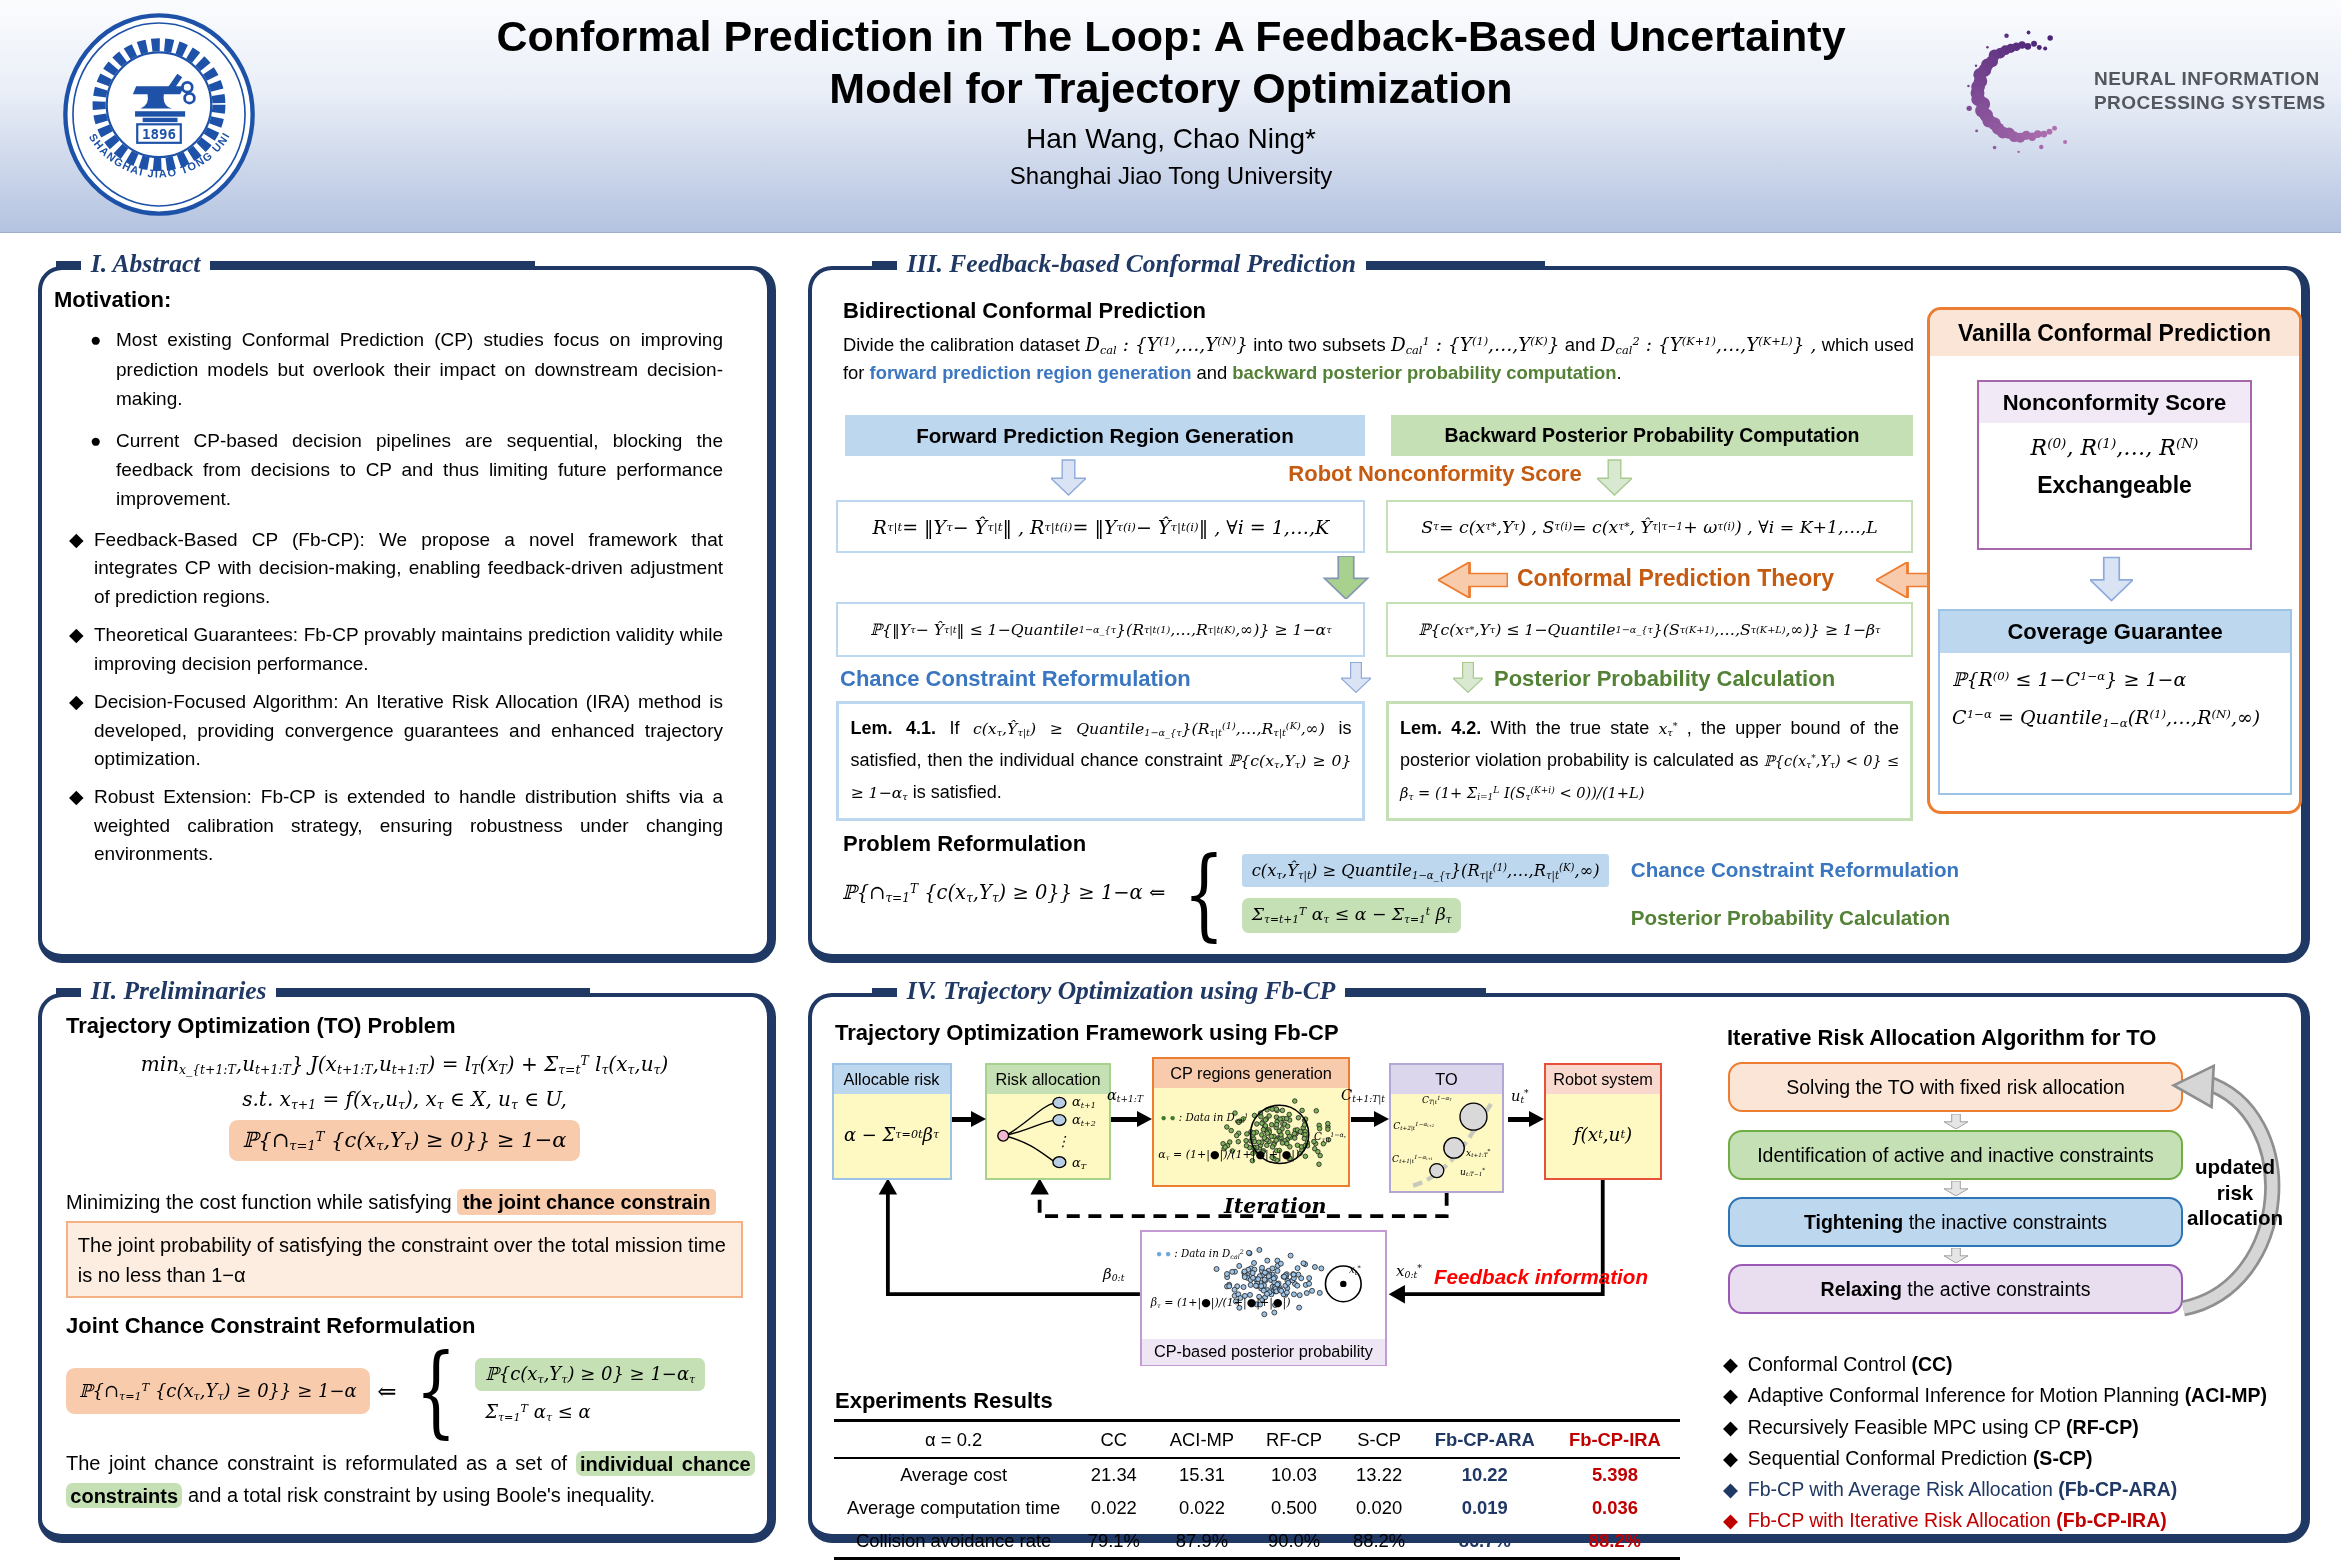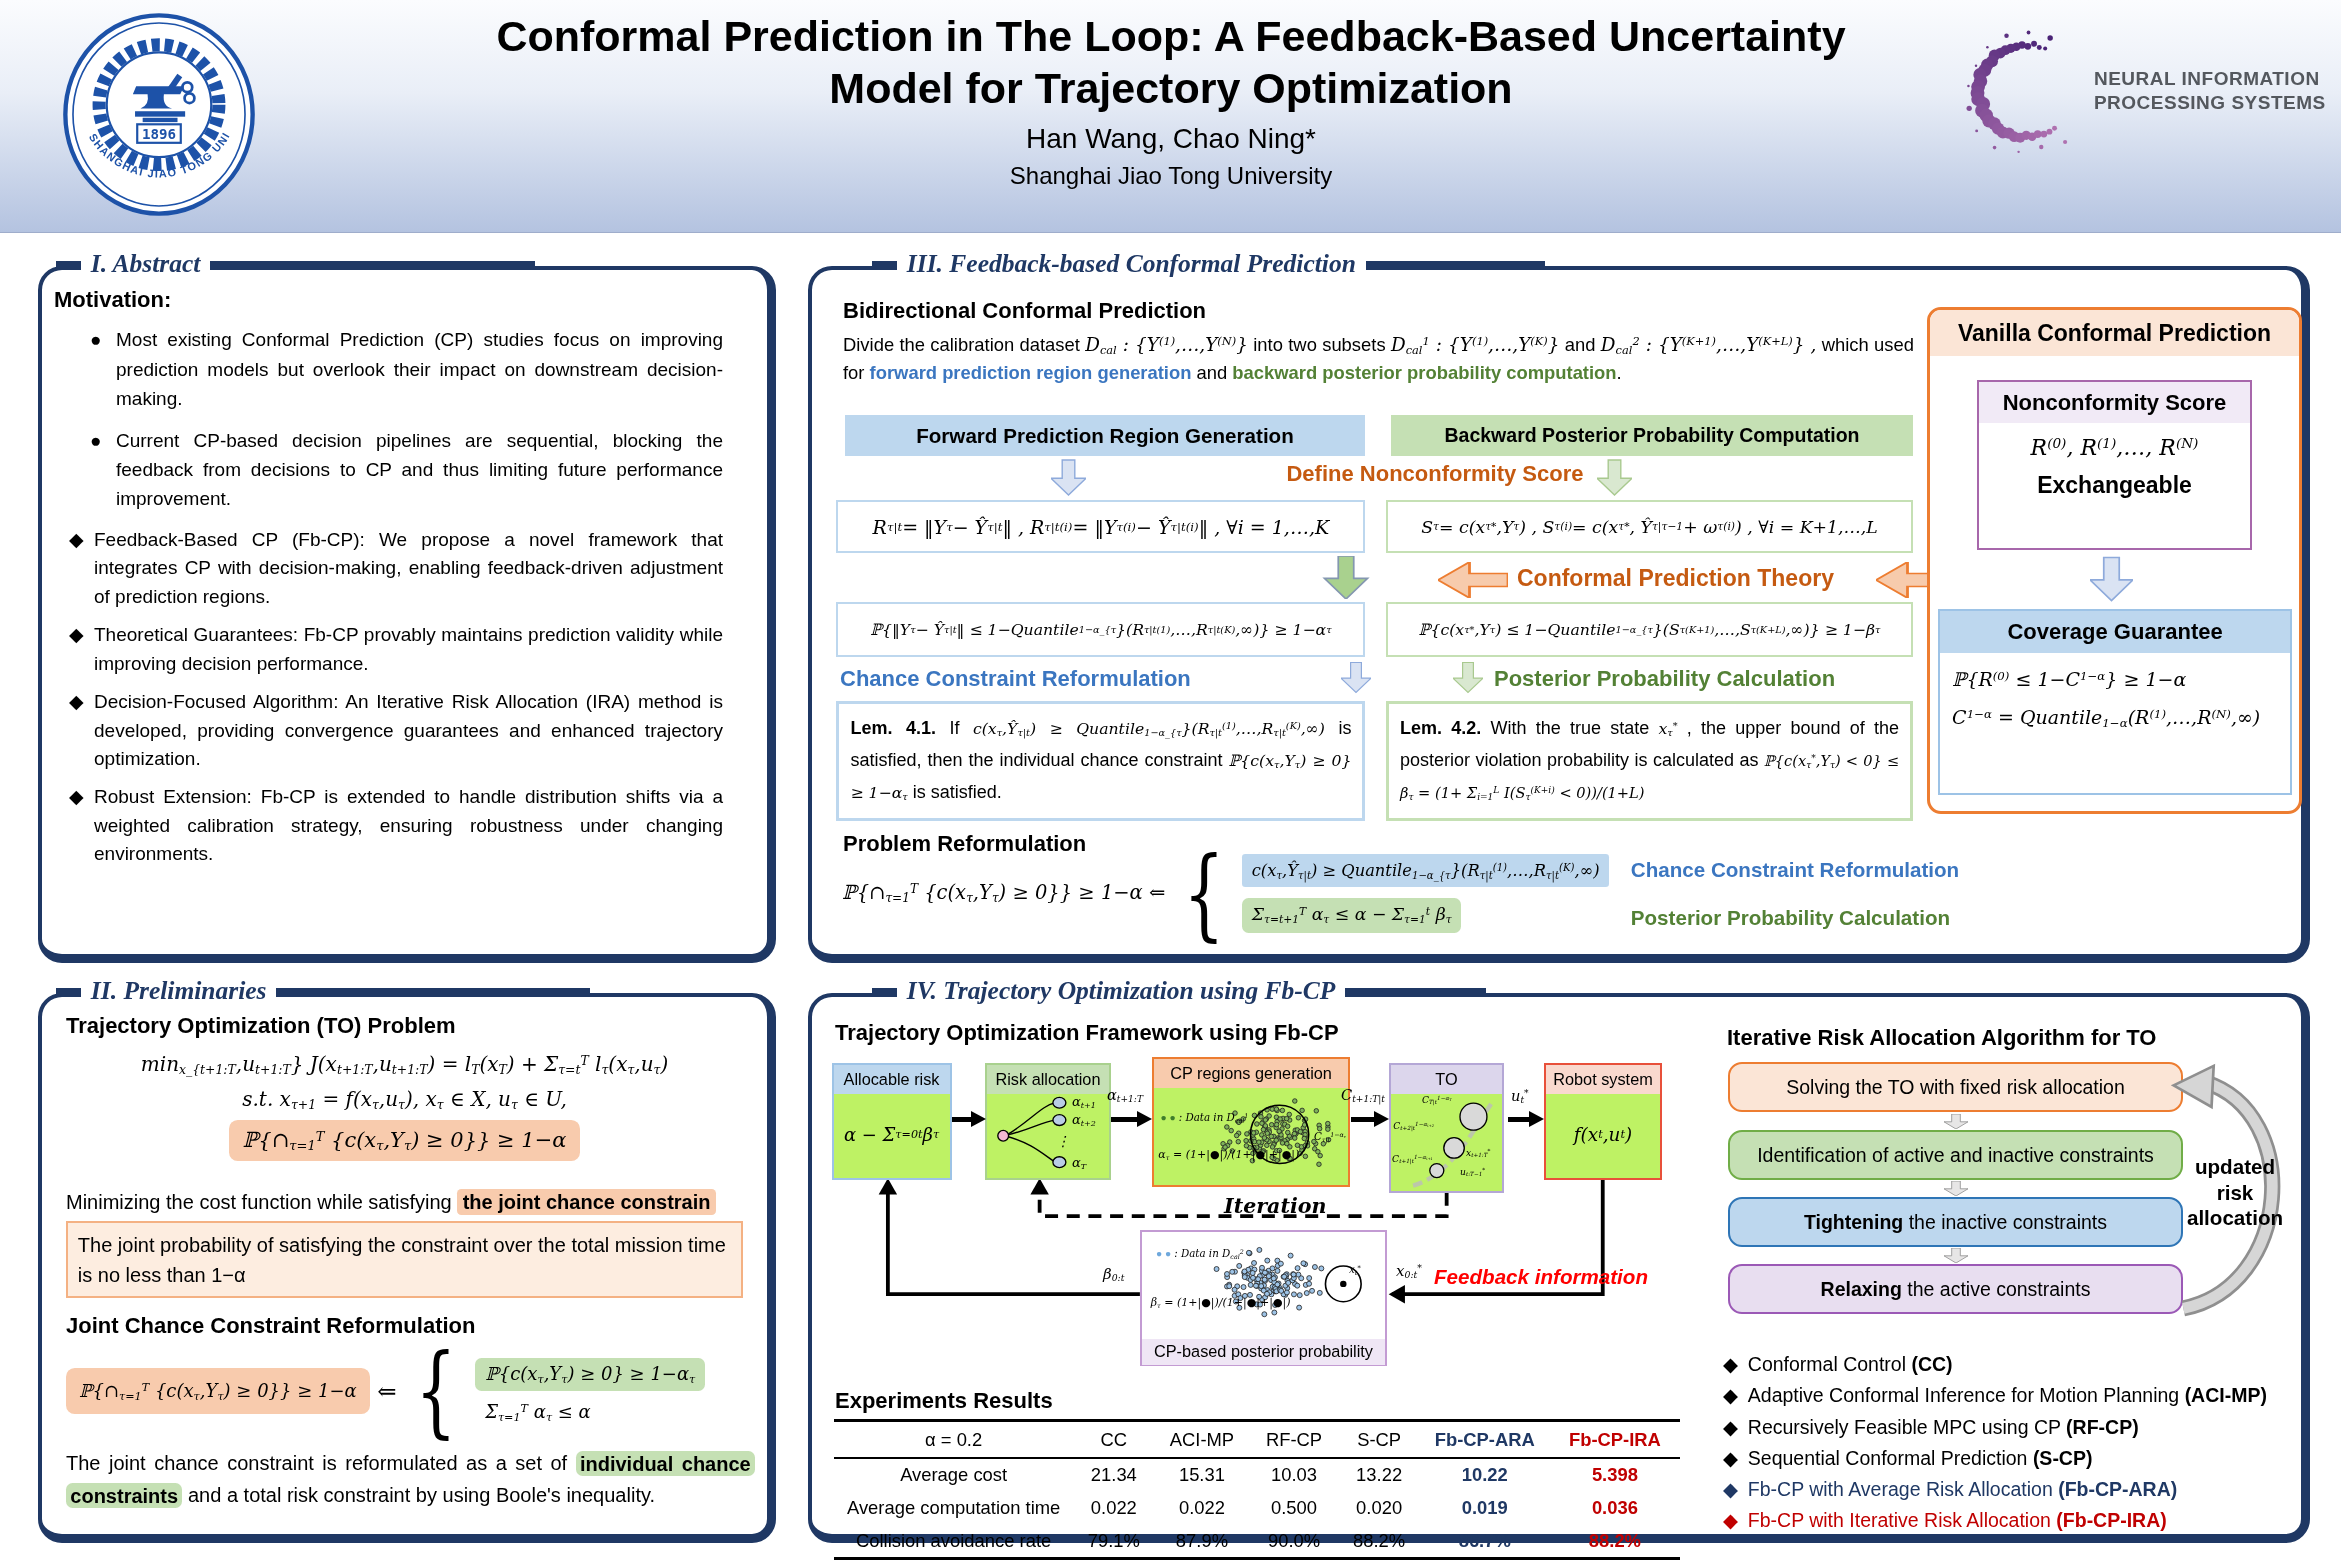--- a/index.html
+++ b/index.html
@@ -51,21 +51,21 @@
   
   #p-prelim .pad{padding:13px 24px 0 24px;}
   .ctr{text-align:center;}
   .note-box{border:2.2px solid #F4B183;background:#FDEDE0;padding:6.5px 9.8px;font-size:20px;line-height:1.5;margin-top:7.6px;}
   .brace{font-family:"DejaVu Serif",serif;font-size:100px;font-weight:400;line-height:0.85;transform:scaleX(0.65);display:inline-block;}
   
   .fbx{position:absolute;background:#fff;border-style:solid;display:flex;align-items:center;justify-content:center;box-sizing:border-box;}
   .lembox{position:absolute;background:#fff;border:3.3px solid;padding:7.6px 11px;font-size:18px;line-height:1.78;text-align:justify;box-sizing:border-box;}
   .lem-tag{font-weight:bold;}
   
-  .fbox{position:absolute;background:#bef264;border:2.2px solid;box-sizing:border-box;}
+  .fbox{position:absolute;background:#fef9c3;border:2.2px solid;box-sizing:border-box;}
   .fbox .fh{display:flex;align-items:center;justify-content:center;font-size:16.3px;height:29px;}
   .harrow{position:absolute;height:4.9px;background:#000;}
   .harrow::after{content:"";position:absolute;right:-14px;top:-6px;border-left:15px solid #000;border-top:8.1px solid transparent;border-bottom:8.1px solid transparent;}
   .dlab{position:absolute;font-size:14.6px;}
   
   .exp-table{border-collapse:collapse;border-top:3.8px solid #000;border-bottom:3.8px solid #000;font-size:18.4px;text-align:center;table-layout:fixed;}
   .exp-table th{border-bottom:2.7px solid #000;font-weight:normal;padding:6.5px 3.3px;}
   .exp-table td{padding:5.4px 3.3px;}
   .exp-table .ara{color:#1F3864;font-weight:bold;}
   .exp-table .ira{color:#C00000;font-weight:bold;}
@@ -212,21 +212,21 @@
     <div class="abs" style="left:31px;top:61px;width:1071px;font-size:18.4px;line-height:1.5;text-align:justify">
       <span>Divide the calibration dataset </span><span class="math">D<sub>cal</sub> : {Y<sup>(1)</sup>,…,Y<sup>(N)</sup>}</span><span> into two subsets </span><span class="math">D<sub>cal</sub><sup>1</sup> : {Y<sup>(1)</sup>,…,Y<sup>(K)</sup>}</span><span> and </span><span class="math">D<sub>cal</sub><sup>2</sup> : {Y<sup>(K+1)</sup>,…,Y<sup>(K+L)</sup>} ,</span><span> which used for </span><span class="c-blue" style="font-weight:bold">forward prediction region generation</span><span> and </span><span class="c-green" style="font-weight:bold">backward posterior probability computation</span><span>.</span>
     </div>
 
     <div class="abs flexc" style="left:33px;top:145px;width:520px;height:41px;background:#BDD7EE;font-weight:bold;font-size:20.6px">Forward Prediction Region Generation</div>
     <div class="abs flexc" style="left:579px;top:145px;width:522px;height:41px;background:#C5E0B4;font-weight:bold;font-size:19.5px">Backward Posterior Probability Computation</div>
 
     <svg class="abs fatarrow fa-blue" style="left:239px;top:189px" width="35" height="37" viewBox="0 0 100 100">
         <polygon points="32,0 68,0 68,52 100,52 50,100 0,52 32,52"></polygon>
       </svg>
-    <div class="abs ctr c-orange" style="left:379px;top:191px;width:488px;font-weight:bold;font-size:22px">Define Nonconformity Score</div>
+    <div class="abs ctr c-orange" style="left:379px;top:191px;width:488px;font-weight:bold;font-size:22px">Robot Nonconformity Score</div>
     <svg class="abs fatarrow fa-green" style="left:785px;top:189px" width="35" height="37" viewBox="0 0 100 100">
         <polygon points="32,0 68,0 68,52 100,52 50,100 0,52 32,52"></polygon>
       </svg>
 
     <div class="fbx math" style="left:24.4px;top:230px;width:529px;height:53px;border-width:2.2px;border-color:#BDD7EE;font-size:19px">R<sub>τ|t</sub> = ‖Y<sub>τ</sub> − Ŷ<sub>τ|t</sub>‖ , R<sub>τ|t</sub><sup>(i)</sup> = ‖Y<sub>τ</sub><sup>(i)</sup> − Ŷ<sub>τ|t</sub><sup>(i)</sup>‖ , ∀i = 1,…,K</div>
     <div class="fbx math" style="left:574px;top:230px;width:527px;height:53px;border-width:2.2px;border-color:#C5E0B4;font-size:17.3px">S<sub>τ</sub> = c(x<sub>τ</sub><sup>*</sup>,Y<sub>τ</sub>) , S<sub>τ</sub><sup>(i)</sup> = c(x<sub>τ</sub><sup>*</sup>, Ŷ<sub>τ|τ−1</sub> + ω<sub>τ</sub><sup>(i)</sup>) , ∀i = K+1,…,L</div>
 
     <svg class="abs fatarrow fa-biggreen" style="left:507px;top:286px" width="54" height="43" viewBox="0 0 100 100">
         <polygon points="32,0 68,0 68,52 100,52 50,100 0,52 32,52"></polygon>
       </svg>

